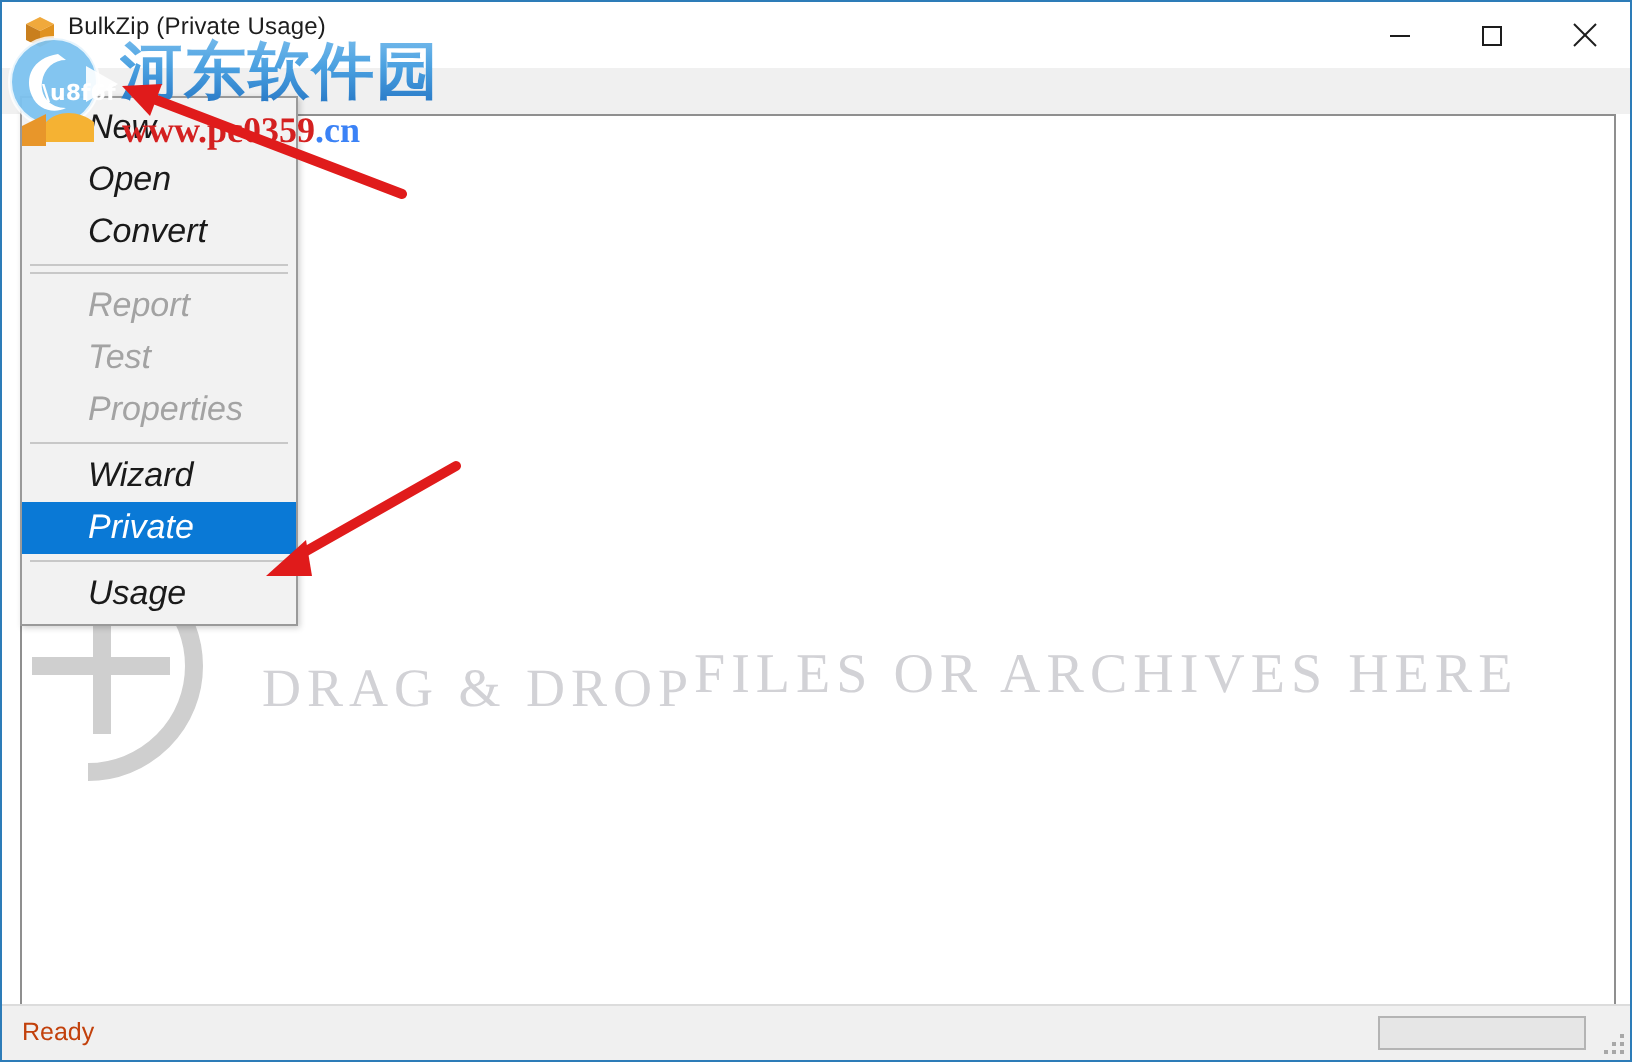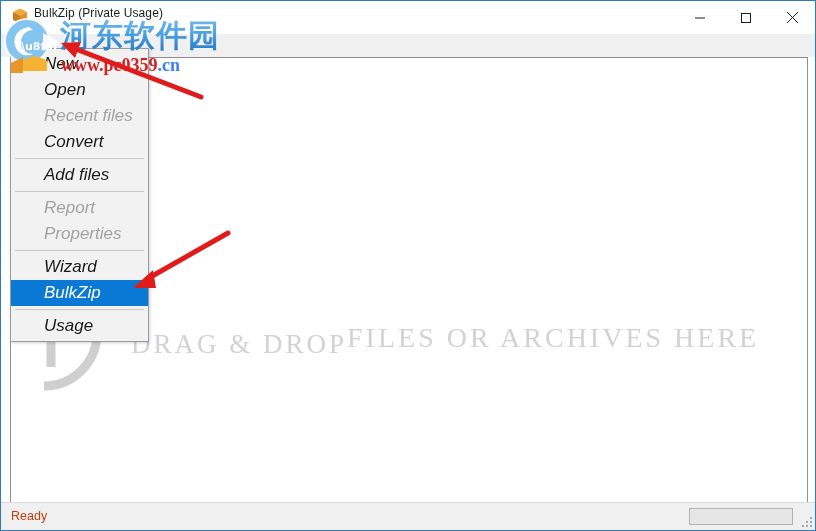--- a/index.html
+++ b/index.html
@@ -306,30 +306,29 @@
       <span class="grip-dot" style="right:8px;  bottom:0px;"></span>
       <span class="grip-dot" style="right:0px;  bottom:4px;"></span>
       <span class="grip-dot" style="right:4px;  bottom:4px;"></span>
       <span class="grip-dot" style="right:0px;  bottom:8px;"></span>
     </div>
   </div>
 
   <div class="menu">
     <div class="menu-item">New</div>
     <div class="menu-item">Open</div>
-    <div class="menu-item disabled">Recent files</div>
     <div class="menu-item">Convert</div>
     <div class="menu-sep"></div>
-    <div class="menu-item">Add files</div>
     <div class="menu-sep"></div>
     <div class="menu-item disabled">Report</div>
+    <div class="menu-item disabled">Test</div>
     <div class="menu-item disabled">Properties</div>
     <div class="menu-sep"></div>
     <div class="menu-item">Wizard</div>
-    <div class="menu-item selected">BulkZip</div>
+    <div class="menu-item selected">Private</div>
     <div class="menu-sep"></div>
     <div class="menu-item">Usage</div>
   </div>
 
   <div class="watermark">
     <span>
       <svg width="58" height="56" viewBox="0 0 58 56" style="position:absolute;left:0;top:2px;">
         <circle cx="24" cy="24" r="22" fill="#7cc2ef" opacity="0.95"></circle>
         <circle cx="24" cy="24" r="22" fill="none" stroke="#ffffff" stroke-width="2" opacity="0.8"></circle>
         <path d="M 26 10 C 13 12 9 22 13 31 C 16 38 24 40 30 37 C 22 37 17 31 18 24 C 19 17 24 13 30 13 Z" fill="#ffffff"></path>

